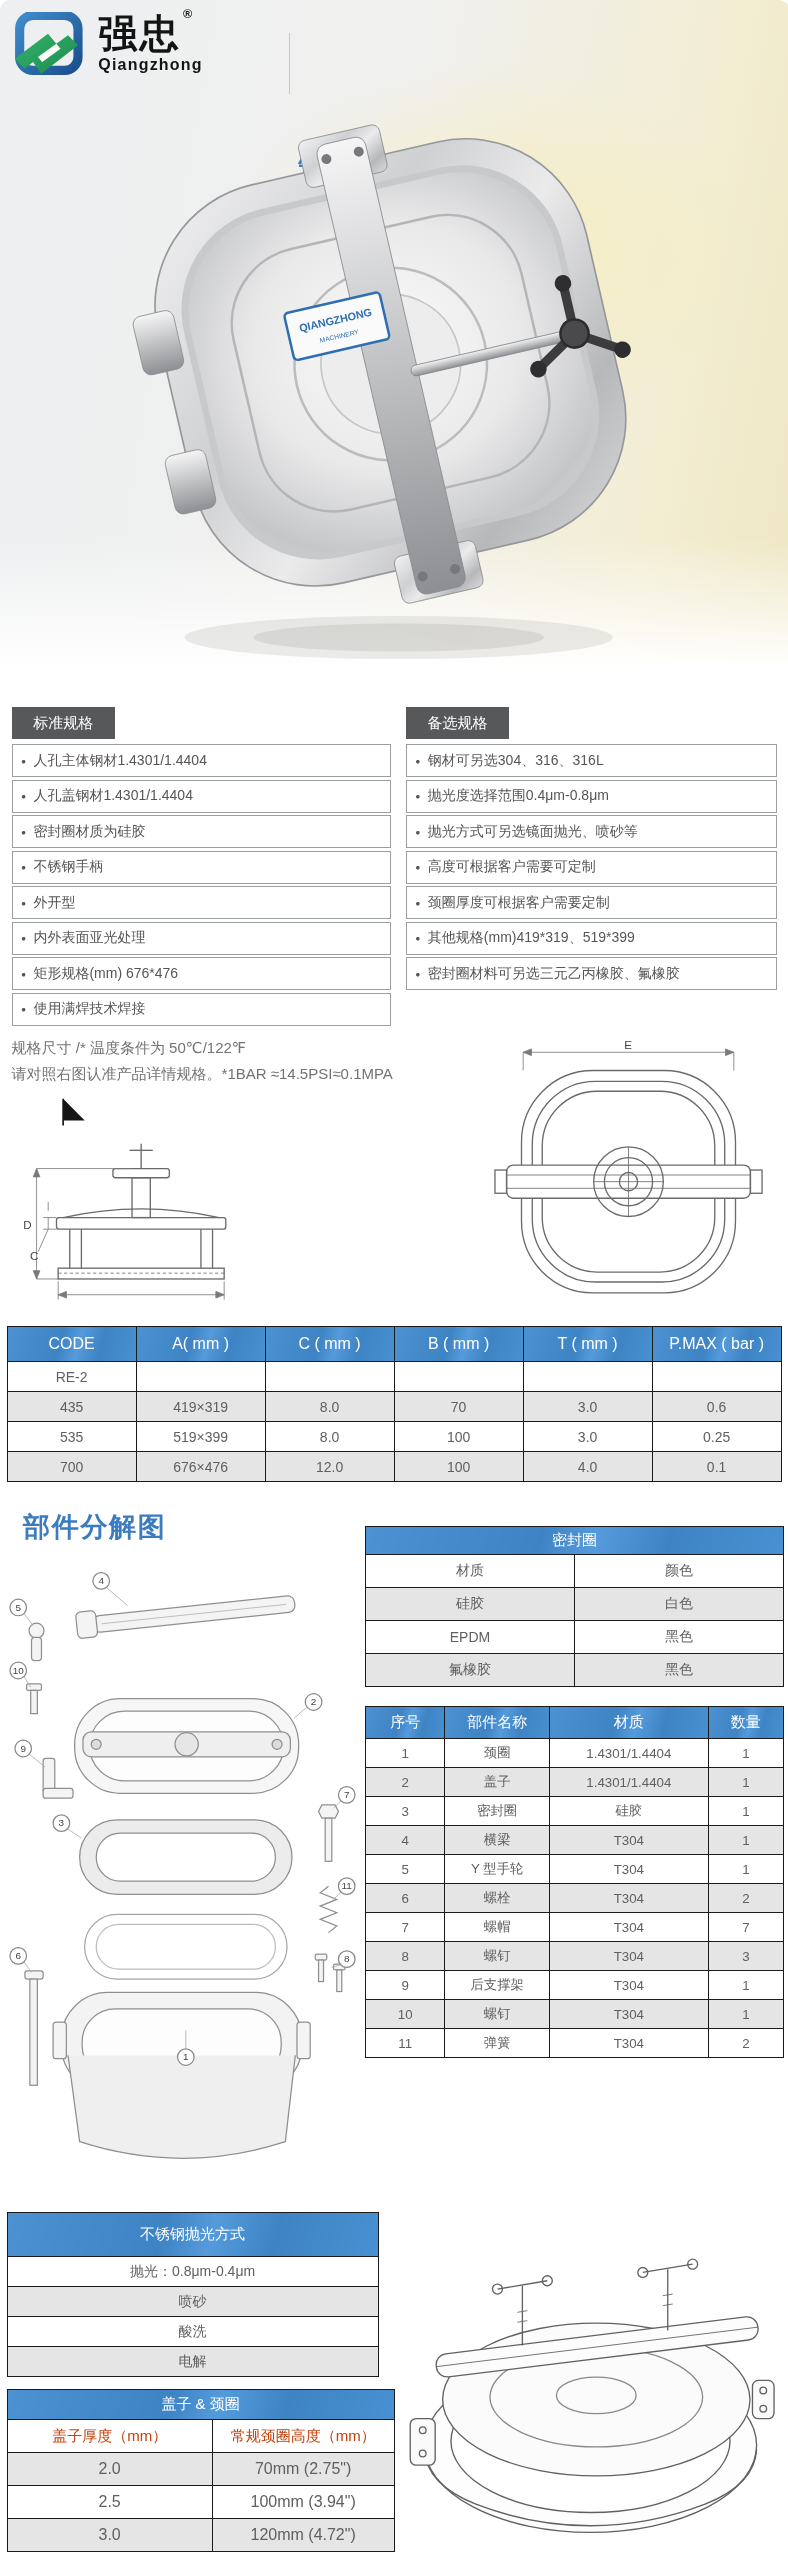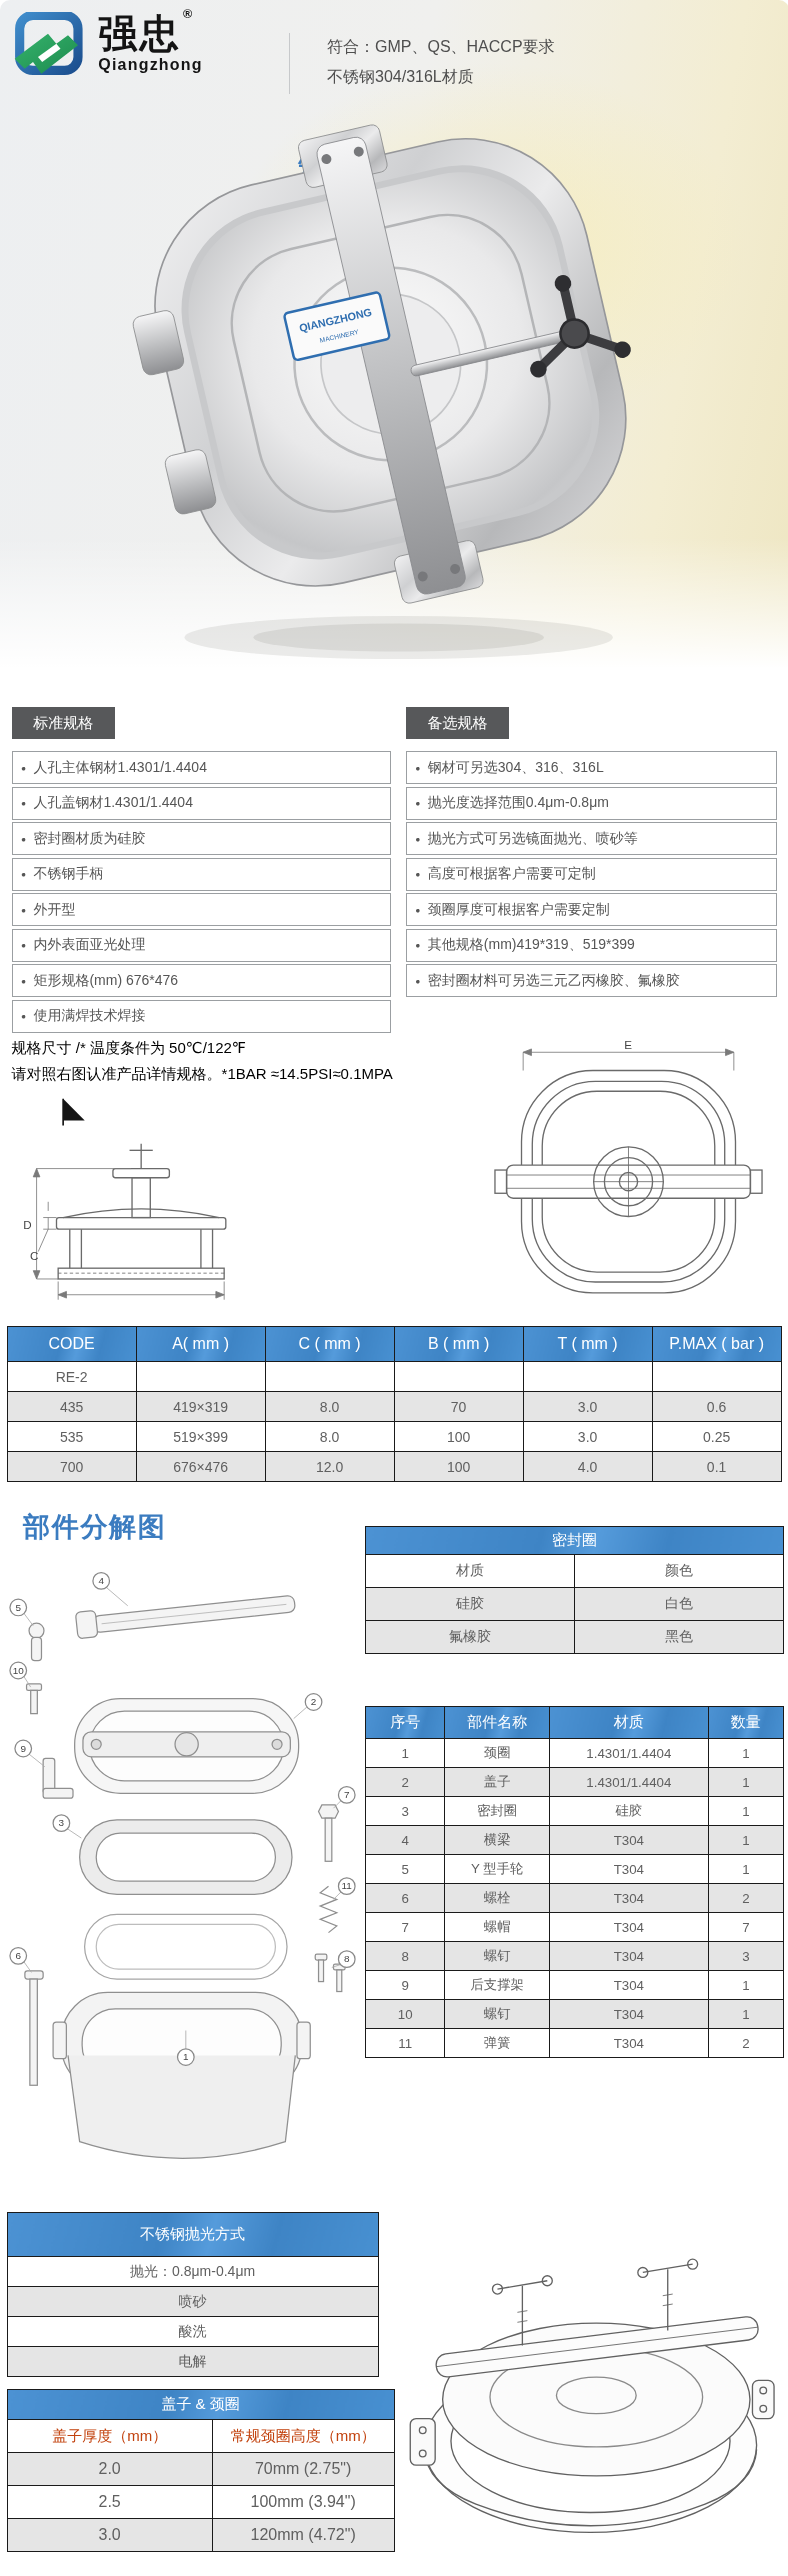--- a/index.html
+++ b/index.html
@@ -22,27 +22,27 @@
   .header-divider { position:absolute; left:289px; top:33px; width:0.8px; height:61px; background:#c7c9cb; }
   .tagline { position:absolute; left:327px; top:32px; font-size:16px; color:#4e4e4e; line-height:30px; }
   .page-title { position:absolute; left:0; top:149px; width:100%; text-align:center;
     font-size:26px; font-weight:bold; color:#3b7cc0; letter-spacing:2.5px; }
   .product { position:absolute; left:104px; top:98px; width:581px; height:581px; }
 
   
   .col-left  { position:absolute; left:11.6px;  top:707px; width:379px; }
   .col-right { position:absolute; left:406px; top:707px; width:371px; }
   .spec-head { display:inline-block; background:#57585a; color:#fff; font-size:15px;
-    padding:6.6px 21.6px; margin-bottom:12px; }
+    padding:6.6px 21.6px; margin-bottom:5px; }
   .spec-row { border:0.8px solid #9b9fa2; background:#fff; margin-bottom:2.5px; height:33px;
     display:flex; align-items:center; padding:0 8.3px; font-size:14px; color:#565656; white-space:nowrap; }
   .bullet { font-size:8.3px; margin-right:7.5px; color:#565656; }
 
   
-  .notes { position:absolute; left:11.6px; top:1035px; font-size:15px; color:#000000; line-height:26px; }
+  .notes { position:absolute; left:11.6px; top:1035px; font-size:15px; color:#737373; line-height:26px; }
 
   
   .front-drawing { position:absolute; left:15px; top:1092px; }
   .top-drawing   { position:absolute; left:483px; top:1039px; }
   .iso-drawing   { position:absolute; left:387px; top:2196px; }
   .exploded-svg  { position:absolute; left:3.3px; top:1561px; }
   .draw-label { font-size:14px; fill:#444; font-family:"Liberation Sans",sans-serif; }
 
   
   table { border-collapse:collapse; table-layout:fixed; }
@@ -102,24 +102,20 @@
       <div class="brand-block">
         <div>
           <span class="brand-cn">强忠</span><span class="reg-mark">®</span>
         </div>
         <div class="brand-en">Qiangzhong</div>
       </div>
     </div>
 
     <div class="header-divider"></div>
 
-    <div class="tagline">
-      <div>符合：GMP、QS、HACCP要求</div>
-      <div>不锈钢304/316L材质</div>
-    </div>
 
     <div class="page-title">矩形人孔 RE-2</div>
 
     <svg class="product" viewBox="0 0 700 700">
       <defs>
         <linearGradient id="steelA" x1="0" y1="0" x2="1" y2="1">
           <stop offset="0" stop-color="#f2f2f3"></stop>
             <stop offset="0.35" stop-color="#cfd0d2"></stop>
           <stop offset="0.55" stop-color="#ebebec"></stop>
             <stop offset="0.8" stop-color="#b7b8ba"></stop>
@@ -473,20 +469,24 @@
     </thead>
     <tbody>
       <tr>
         <td>材质</td>
         <td>颜色</td>
       </tr>
       <tr class="alt">
         <td>硅胶</td>
         <td>白色</td>
       </tr>
+      <tr>
+        <td>EPDM</td>
+        <td>黑色</td>
+      </tr>
       <tr class="alt">
         <td>氟橡胶</td>
         <td>黑色</td>
       </tr>
     </tbody>
   </table>
 
   <table class="parts-table">
     <colgroup>
         <col style="width:19%">

